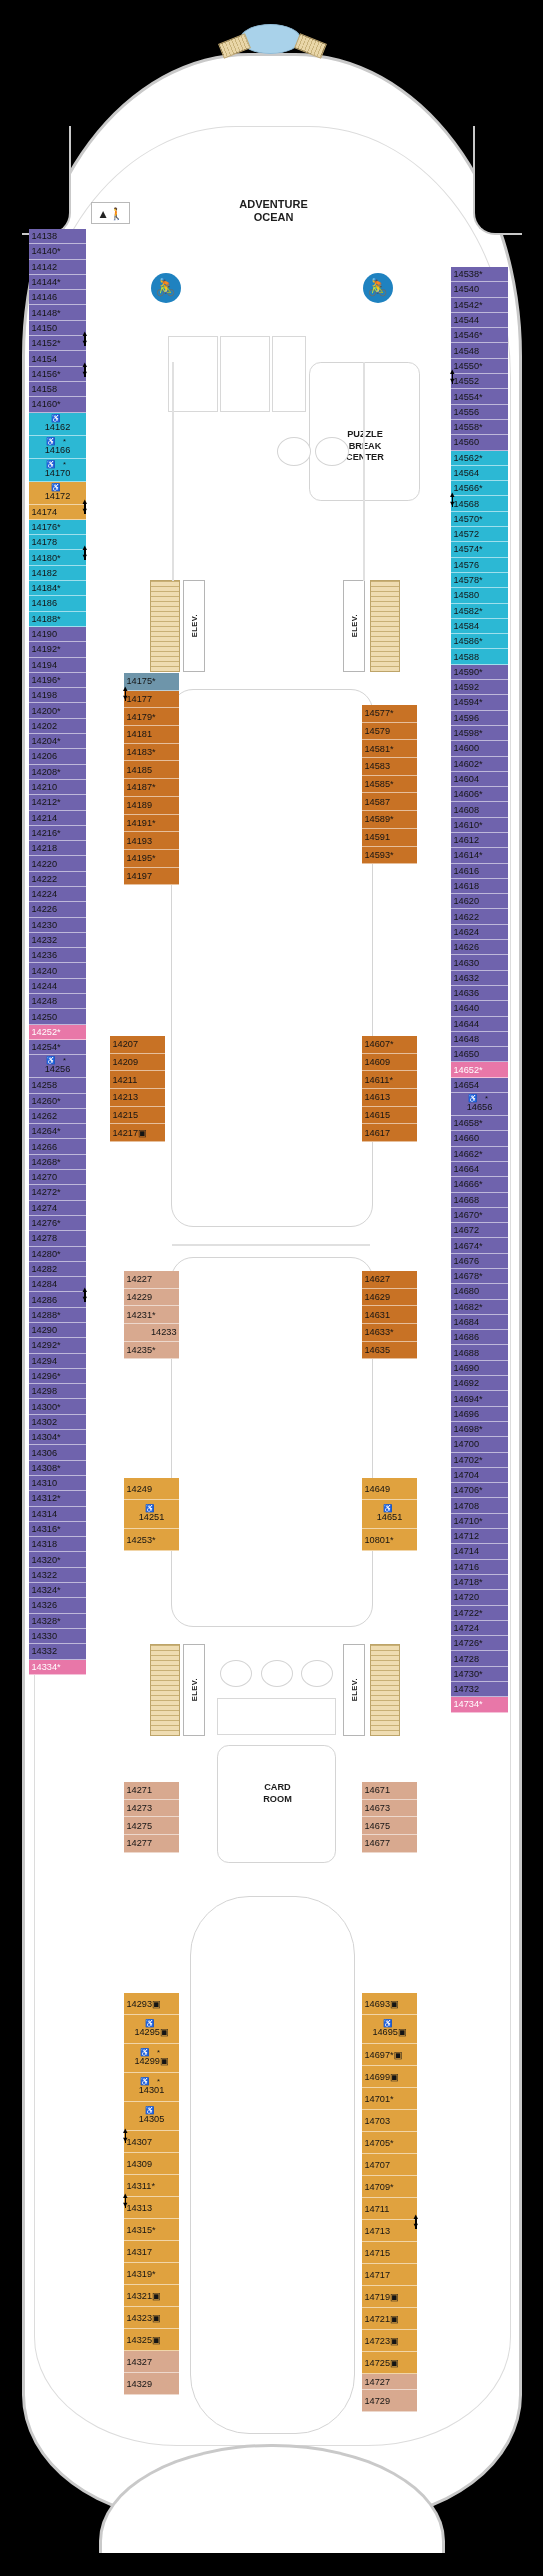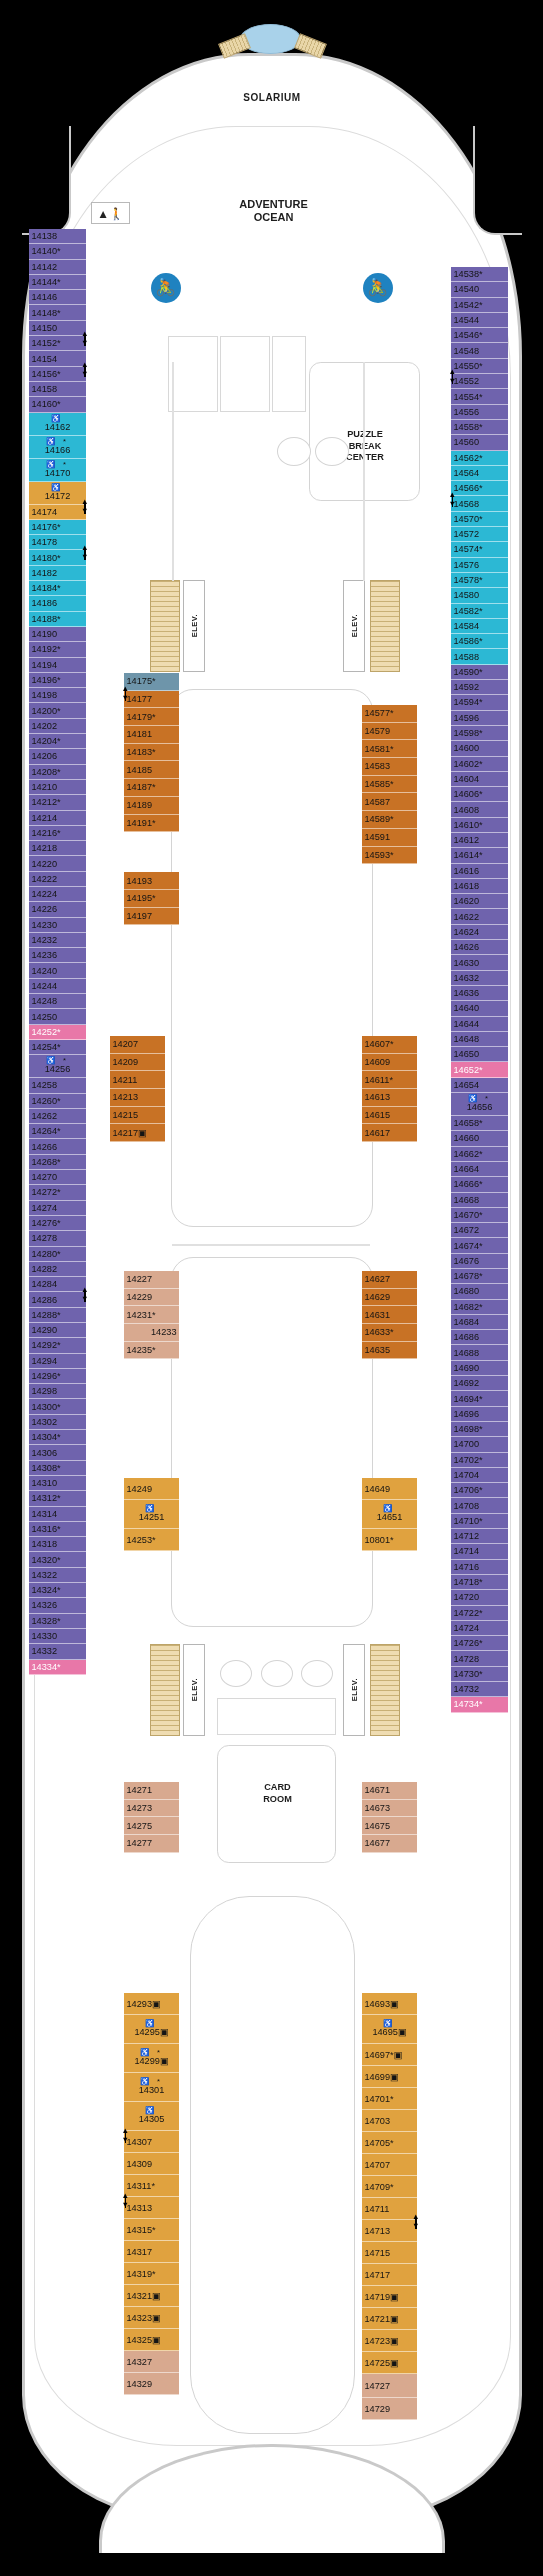--- a/index.html
+++ b/index.html
@@ -177,21 +177,20 @@
 <div id="deck">
 
   <div class="hull"></div>
   <div class="hull-inner"></div>
   <div class="bow-notch-l"></div>
   <div class="bow-notch-r"></div>
 
   <div class="pool"></div>
   <div class="pool-steps"></div>
   <div class="pool-steps right"></div>
-  <div class="lbl-solarium">SOLARIUM</div>
 
   <div class="stair-icon" style="left:91px; top:202px;">▲🚶</div>
 
   <div class="lbl-adventure">
     <div>ADVENTURE</div>
     <div>OCEAN</div>
   </div>
   <div class="kid-icon" style="left:151px; top:273px;">🚴</div>
   <div class="kid-icon" style="left:363px; top:273px;">🚴</div>
 
@@ -613,21 +612,21 @@
         <span class="num">14187</span>
         <span class="sup">*</span>
       </div>
       <div class="cab c-orange lt" style="height: 17.7px;">
         <span class="num">14189</span>
       </div>
       <div class="cab c-orange lt" style="height: 17.7px;">
         <span class="num">14191</span>
         <span class="sup">*</span>
       </div>
-      <div class="cab c-orange lt" style="height: 17.7px; margin-top: 40px;">
+      <div class="cab c-orange lt" style="height: 17.7px;">
         <span class="num">14193</span>
       </div>
       <div class="cab c-orange lt" style="height: 17.7px;">
         <span class="num">14195</span>
         <span class="sup">*</span>
       </div>
       <div class="cab c-orange lt" style="height: 17.7px;">
         <span class="num">14197</span>
       </div>
     </div>
@@ -929,21 +928,21 @@
         <span>▣</span>
       </div>
       <div class="cab c-gold lt" style="height: 22px;">
         <span class="num">14723</span>
         <span>▣</span>
       </div>
       <div class="cab c-gold lt" style="height: 22px;">
         <span class="num">14725</span>
         <span>▣</span>
       </div>
-      <div class="cab c-tan lt" style="height: 24px;">
+      <div class="cab c-tan lt" style="height: 16px;">
         <span class="num">14727</span>
       </div>
       <div class="cab c-tan lt" style="height: 22px;">
         <span class="num">14729</span>
       </div>
     </div>
   <div class="col" id="outer_right" style="left: 451px; top: 267px; width: 57px; height: 1446px;">
       <div class="cab c-purple lt" style="height: 15.3px;">
         <span class="num">14538</span>
         <span class="sup">*</span>

